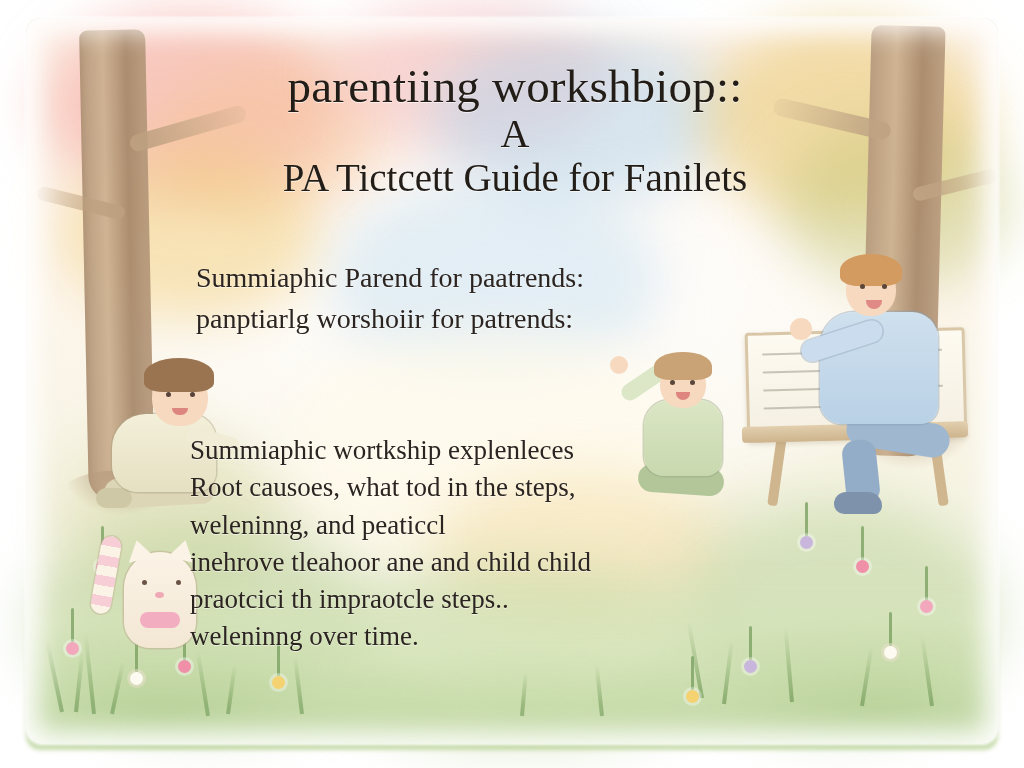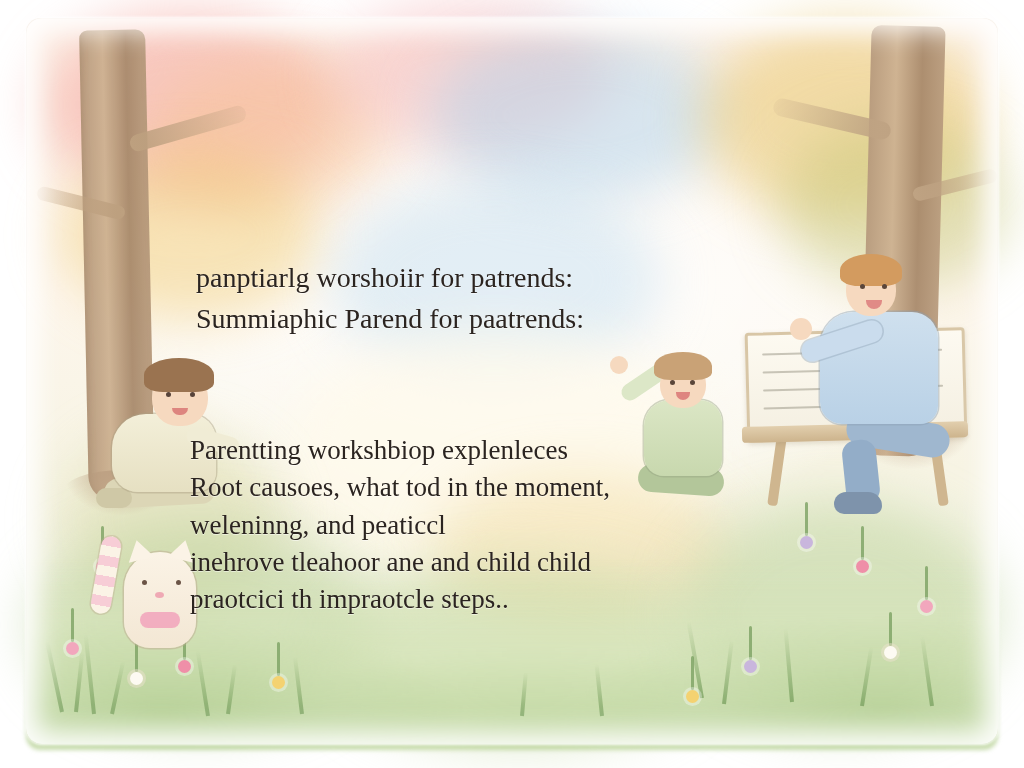--- a/index.html
+++ b/index.html
@@ -507,28 +507,34 @@
   <div class="cat-ear" style="left:126px; top:540px; transform:rotate(-14deg);"></div>
   <div class="cat-ear" style="left:170px; top:540px; transform:rotate(14deg);"></div>
   <div class="cat-eye" style="left:142px; top:580px;"></div>
   <div class="cat-eye" style="left:176px; top:580px;"></div>
   <div class="cat-nose"></div>
   <div class="cat-bow"></div>
 
   <div class="paper-edge"></div>
 
   <div class="text-layer">
+    <div class="title-block">
+      <div class="title-line-1">parentiing workshbiop::</div>
+      <div class="title-line-2">A</div>
+      <div class="title-line-3">PA Tictcett Guide for Fanilets</div>
+    </div>
 
     <div class="subtitle-block">
+      <div>Summiaphic Parend for paatrends:</div>
       <div>panptiarlg worshoiir for patrends:</div>
-      <div>Summiaphic Parend for paatrends:</div>
     </div>
 
     <div class="body-block">
-      <div>Parentting workshbiop explenleces</div>
-      <div>Root causoes, what tod in the moment,</div>
+      <div>Summiaphic wortkship explenleces</div>
+      <div>Root causoes, what tod in the steps,</div>
       <div>weleninng, and peaticcl</div>
       <div>inehrove tleahoor ane and child child</div>
       <div>praotcici th impraotcle steps..</div>
+      <div>weleninng over time.</div>
     </div>
   </div>
 
 </div>
 
 </body></html>

